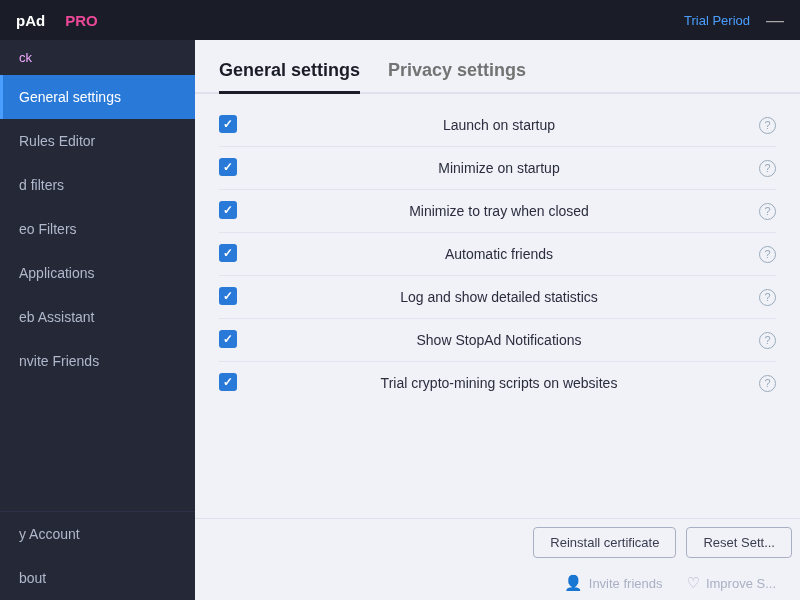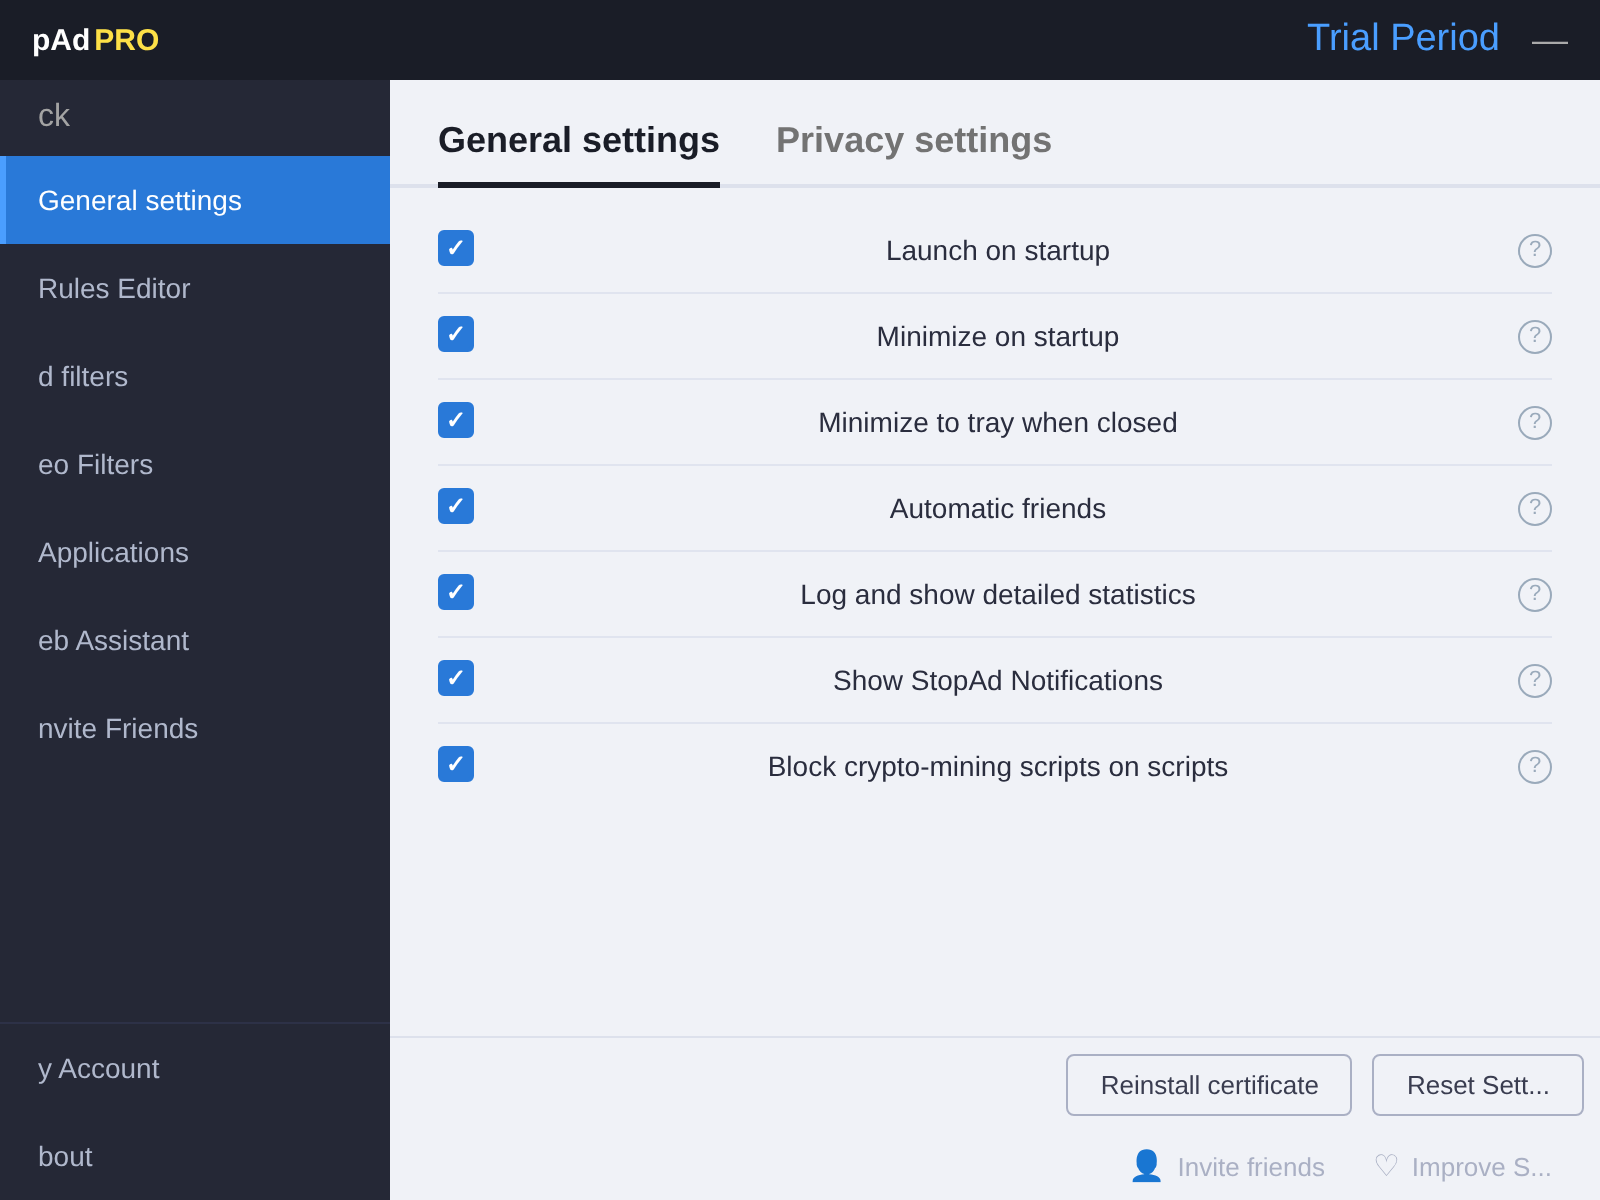--- a/index.html
+++ b/index.html
@@ -26,31 +26,31 @@
     }
     .titlebar-logo {
       display: flex;
       align-items: center;
       gap: 0;
       font-size: 15px;
       font-weight: 600;
       color: #fff;
     }
     .titlebar-logo .pro {
-      color: #fde047;
-      margin-left: 2px;
+      color: #ec4899;
+      margin-left: 20px;
     }
     .titlebar-right {
       display: flex;
       align-items: center;
       gap: 16px;
     }
     .trial-period {
       color: #4a9eff;
-      font-size: 19px;
+      font-size: 13px;
     }
     .close-btn {
       color: #aaa;
       font-size: 18px;
       cursor: pointer;
       line-height: 1;
     }
 
     
     .main-layout {
@@ -77,22 +77,22 @@
       align-items: center;
       border-left: 3px solid transparent;
       transition: background 0.1s;
     }
     .sidebar-item.active {
       background: #2979d8;
       color: #fff;
       border-left: 3px solid #4a9eff;
     }
     .sidebar-item.back {
-      color: #a3a3a3;
-      font-size: 16px;
+      color: #f0abfc;
+      font-size: 13px;
       padding: 10px 16px;
     }
     .sidebar-spacer {
       flex: 1;
     }
     .sidebar-bottom {
       border-top: 1px solid #2d3147;
       margin-top: 40px;
     }
 
@@ -343,21 +343,21 @@
           <div class="checkbox-visual"></div>
         </div>
         <span class="setting-label">Show StopAd Notifications</span>
         <div class="help-icon">?</div>
       </div>
 
       <div class="setting-row">
         <div class="checkbox-wrap">
           <div class="checkbox-visual"></div>
         </div>
-        <span class="setting-label">Block crypto-mining scripts on scripts</span>
+        <span class="setting-label">Trial crypto-mining scripts on websites</span>
         <div class="help-icon">?</div>
       </div>
 
     </div>
 
     <div class="buttons-row">
       <button class="btn-outline">Reinstall certificate</button>
       <button class="btn-outline">Reset Sett...</button>
     </div>
 

